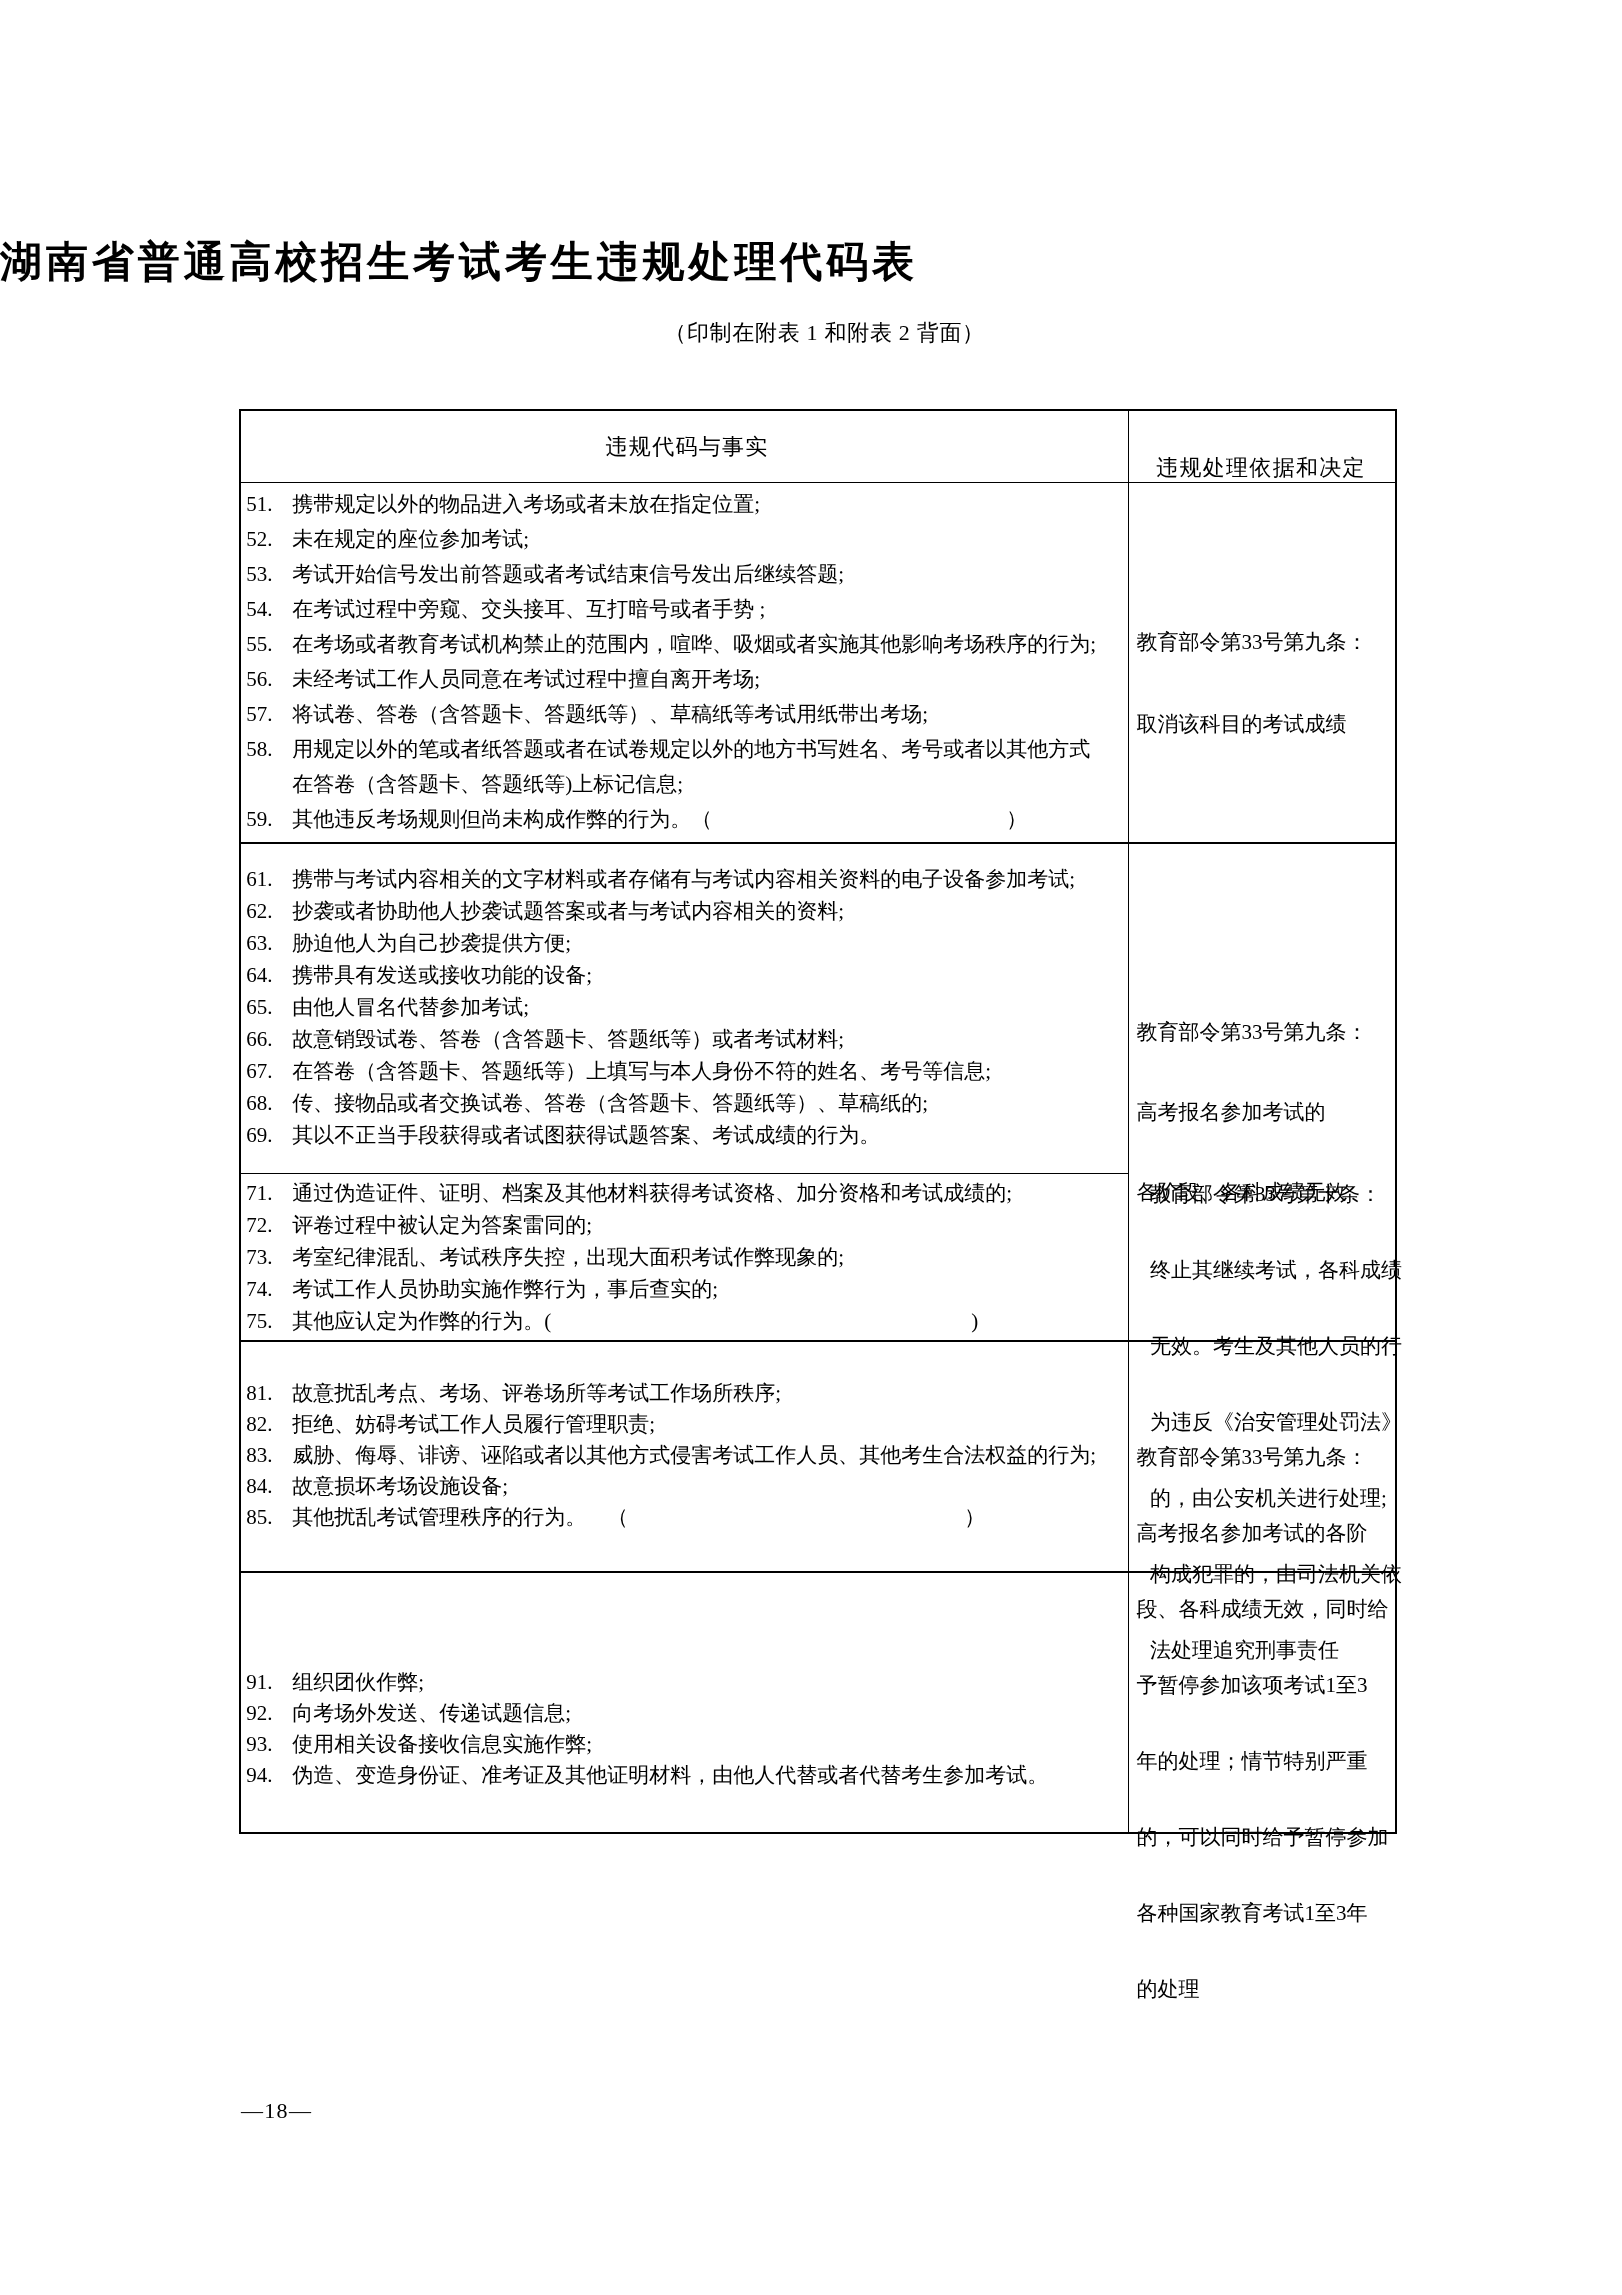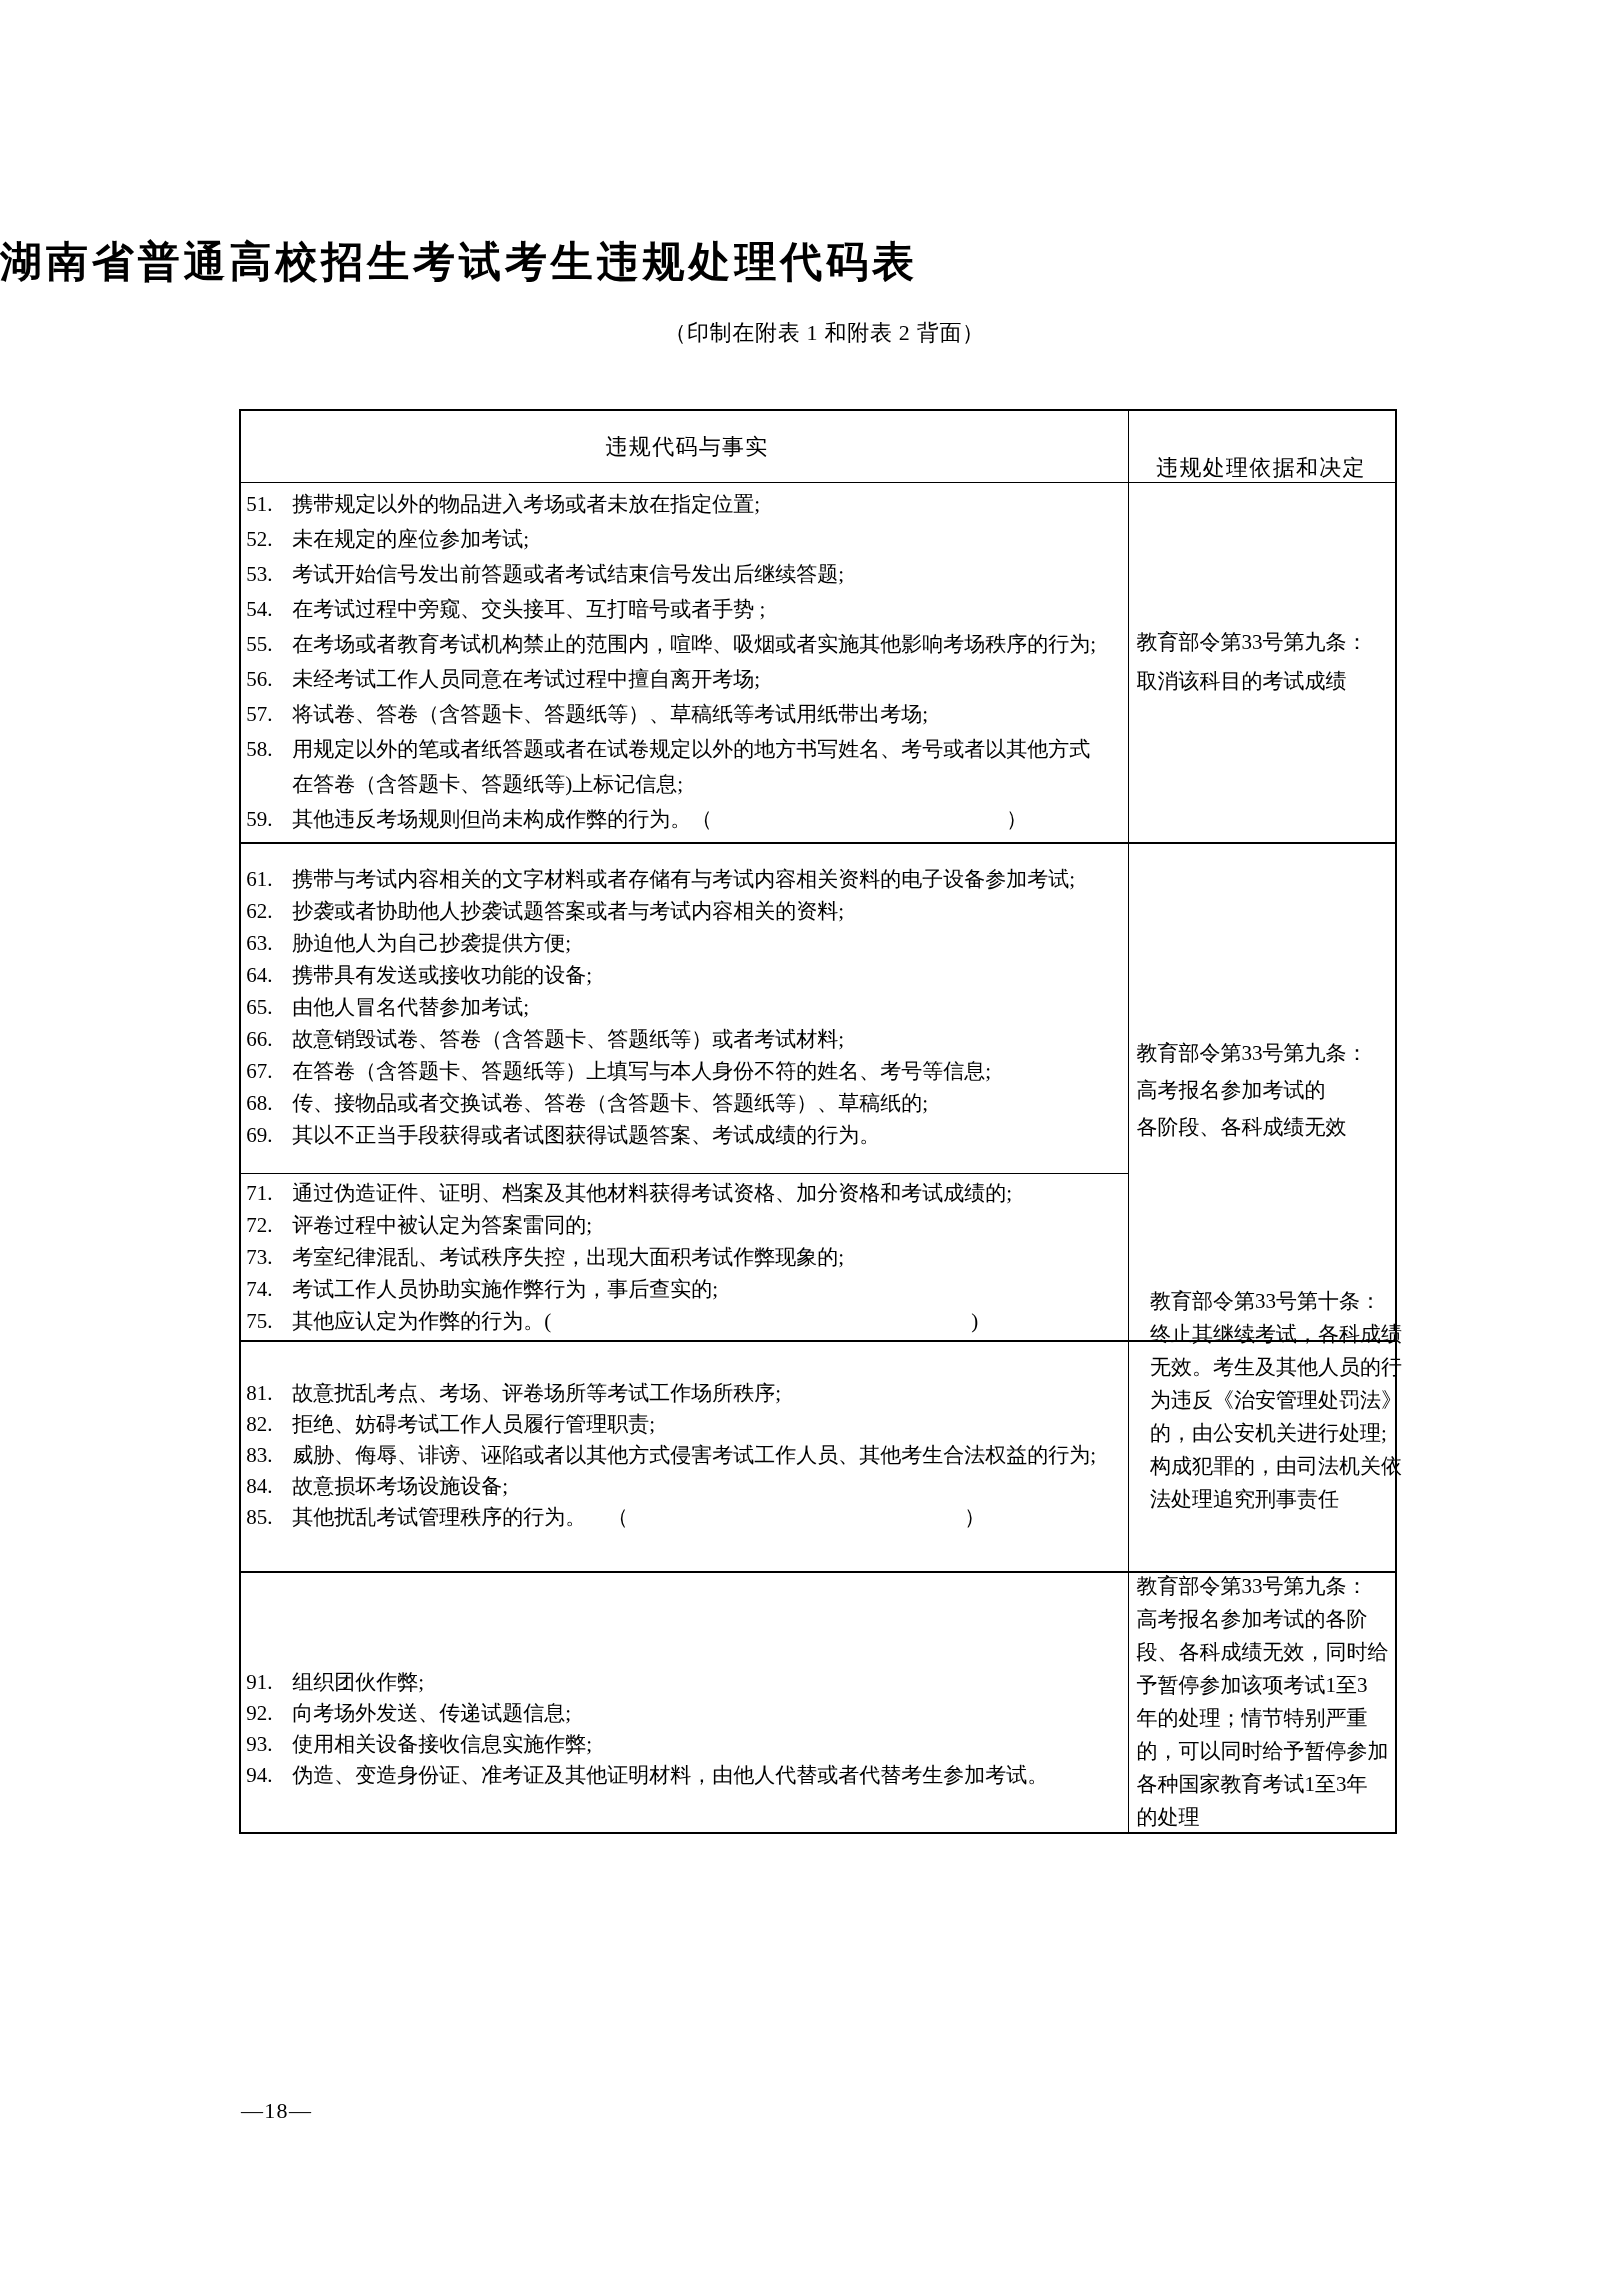--- a/index.html
+++ b/index.html
@@ -31,21 +31,21 @@
   }
   .cl { left:0; width:887px; padding-left:5.2px; }
   .cr { left:889px; width:262px; padding-left:6.5px; font-size:21px; }
   .hdr { align-items:center; font-size:22px; letter-spacing:1.3px; }
   .item { display:flex; white-space:nowrap; font-size:21px; }
   .item .num { flex:0 0 46px; width:46px; }
   .lh53 .item { height:35px; line-height:35px; }
   .lh49 .item { height:32px; line-height:32px; }
   .lh48 .item { height:31px; line-height:31px; }
   .lh47 .item { height:31px; line-height:31px; }
-  .rline { white-space:nowrap; }
+  .rline { white-space:nowrap;margin-top:43px; }
   .rlh60 .rline { height:39px; line-height:39px; }
   .rlh57 .rline { height:37px; line-height:37px; }
   .rlh50 .rline { height:33px; line-height:33px; }
   .pageno {
     position:absolute; left:241px; top:2098px; font-size:22px; letter-spacing:1.3px;
   }
 </style>
 </head>
 <body>
 

